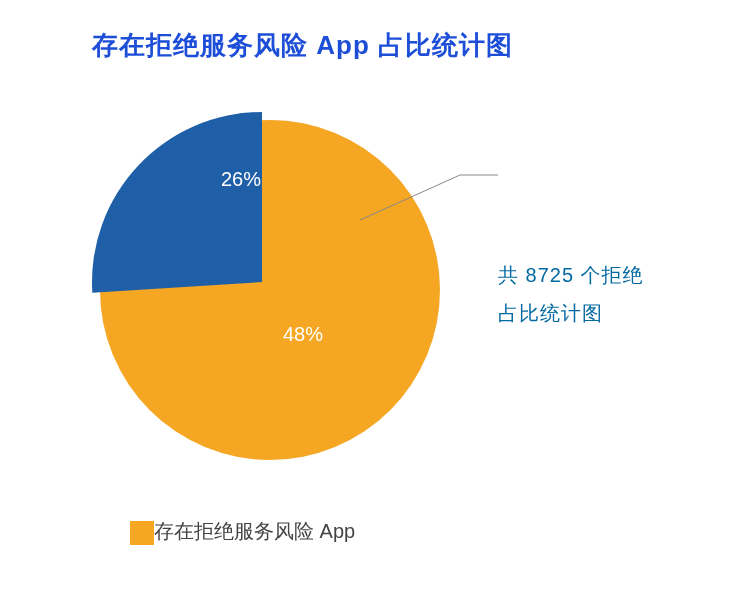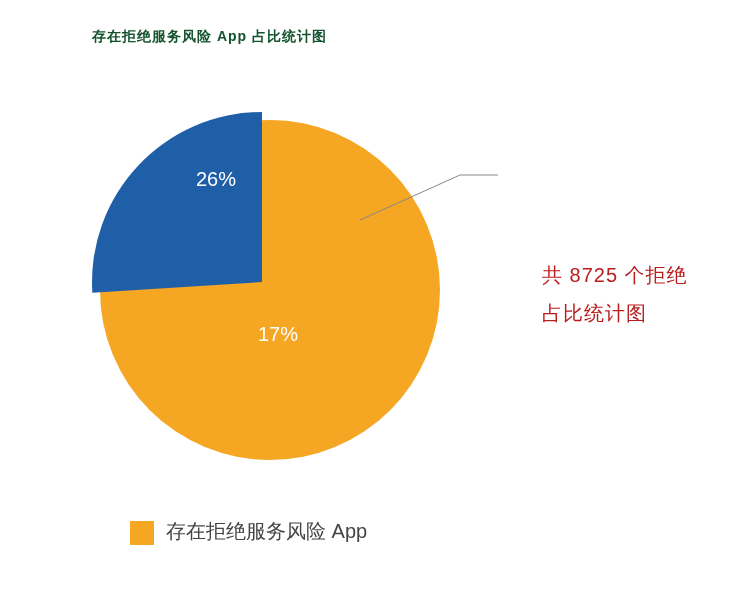--- a/index.html
+++ b/index.html
@@ -9,63 +9,62 @@
     background: #ffffff;
     width: 740px;
     height: 595px;
     position: relative;
     color: #333;
   }
   .title {
     position: absolute;
     top: 28px;
     left: 92px;
-    font-size: 14px;
+    font-size: 26px;
     font-weight: 700;
-    color: #14532d;
+    color: #1d4ed8;
     letter-spacing: 1px;
   }
   .slice-label {
     position: absolute;
     color: #ffffff;
     font-size: 20px;
     font-weight: 400;
+    margin-left: 25px;
   }
   .slice-label.blue {
     top: 168px;
     left: 196px;
   }
   .slice-label.orange {
     top: 323px;
     left: 258px;
   }
   .annotation {
     position: absolute;
     top: 256px;
     left: 498px;
     font-size: 20px;
-    color: #b91c1c;
+    color: #0369a1;
     line-height: 1.9;
     letter-spacing: 1px;
-    margin-left: 44px;
   }
   .legend {
     position: absolute;
     top: 518px;
     left: 130px;
     display: flex;
     align-items: center;
     gap: 40px;
     font-size: 20px;
     color: #444;
   }
   .legend-item {
     display: flex;
     align-items: flex-end;
-    gap: 12px;
   }
   .swatch {
     width: 24px;
     height: 24px;
     display: inline-block;
   }
   .swatch.orange { background: #f5a623; }
   .swatch.blue { background: #1f5fa8; }
   svg { display: block; }
 </style>
@@ -82,21 +81,21 @@
     <path d="M 270 290
              L 270 120
              A 170 170 0 0 0 100.34 300.67
              Z" fill="#1f5fa8"></path>
   </g>
 
   <polyline points="360,220 460,175 498,175" fill="none" stroke="#888" stroke-width="1"></polyline>
 </svg>
 
 <div class="slice-label blue">26%</div>
-<div class="slice-label orange">17%</div>
+<div class="slice-label orange">48%</div>
 
 <div class="annotation">
   <div>共 8725 个拒绝</div>
   <div>占比统计图</div>
 </div>
 
 <div class="legend">
   <div class="legend-item">
     <span class="swatch orange"></span>
     <span>存在拒绝服务风险 App</span>

